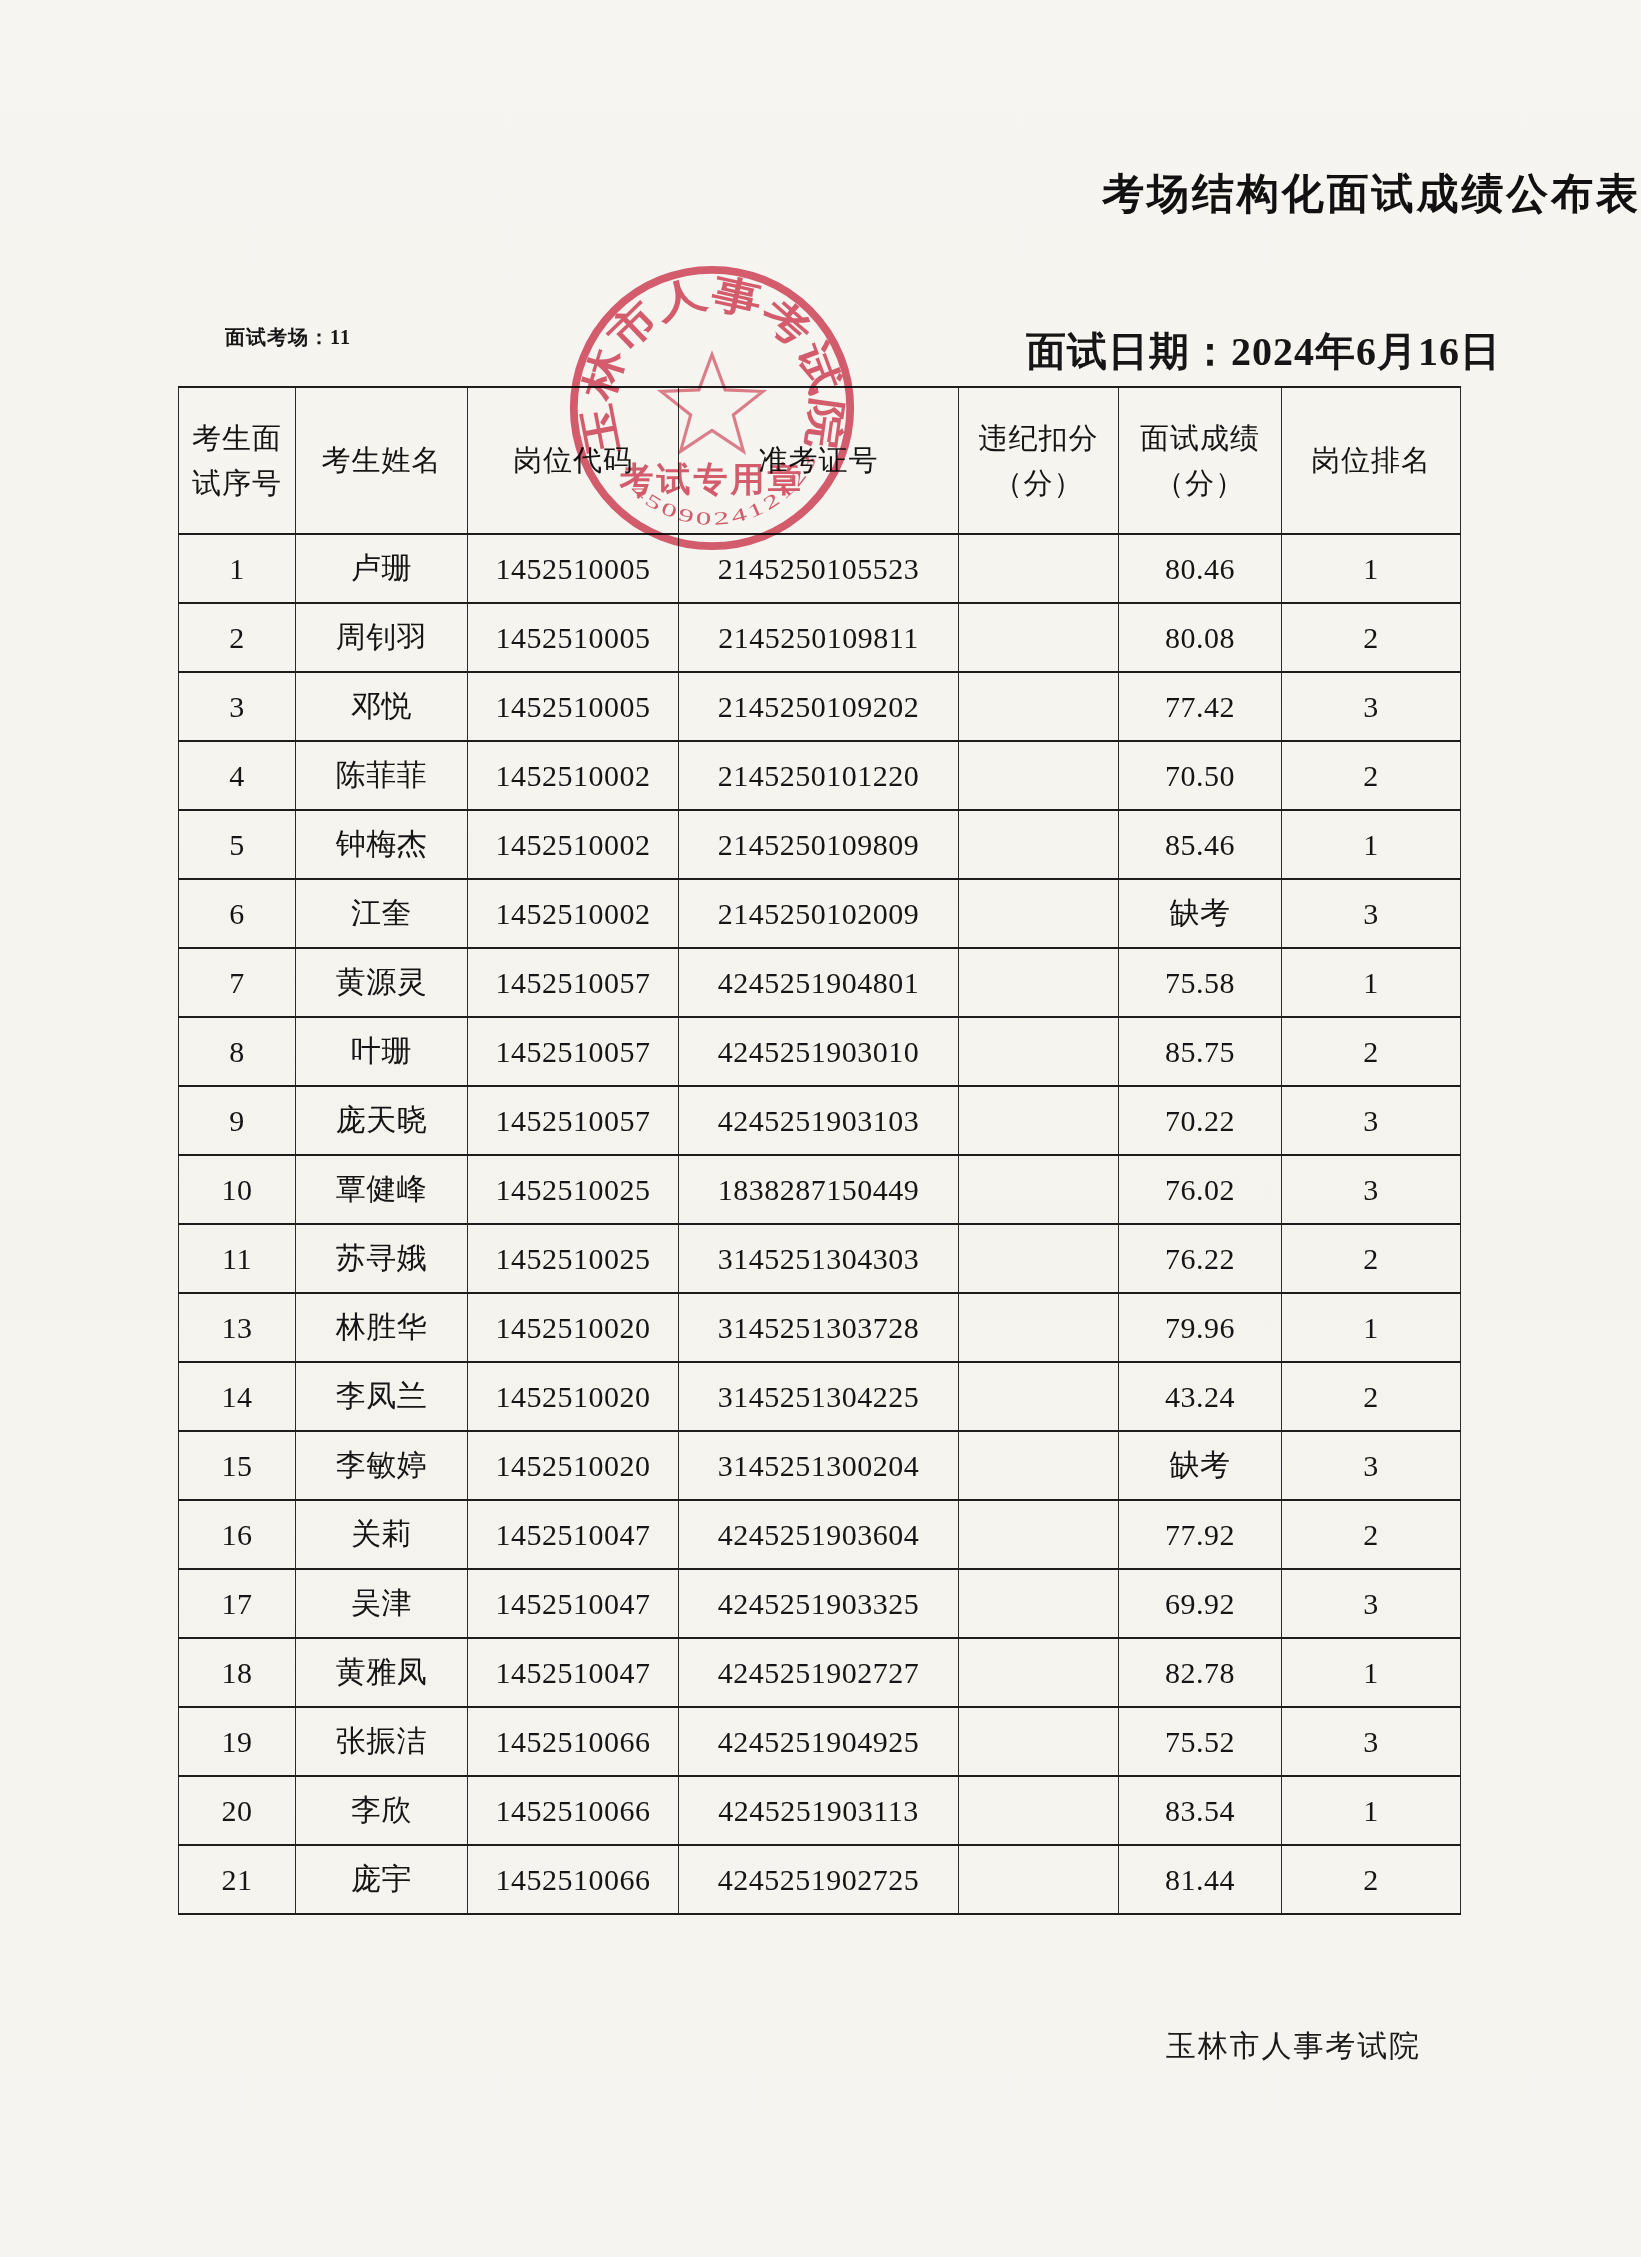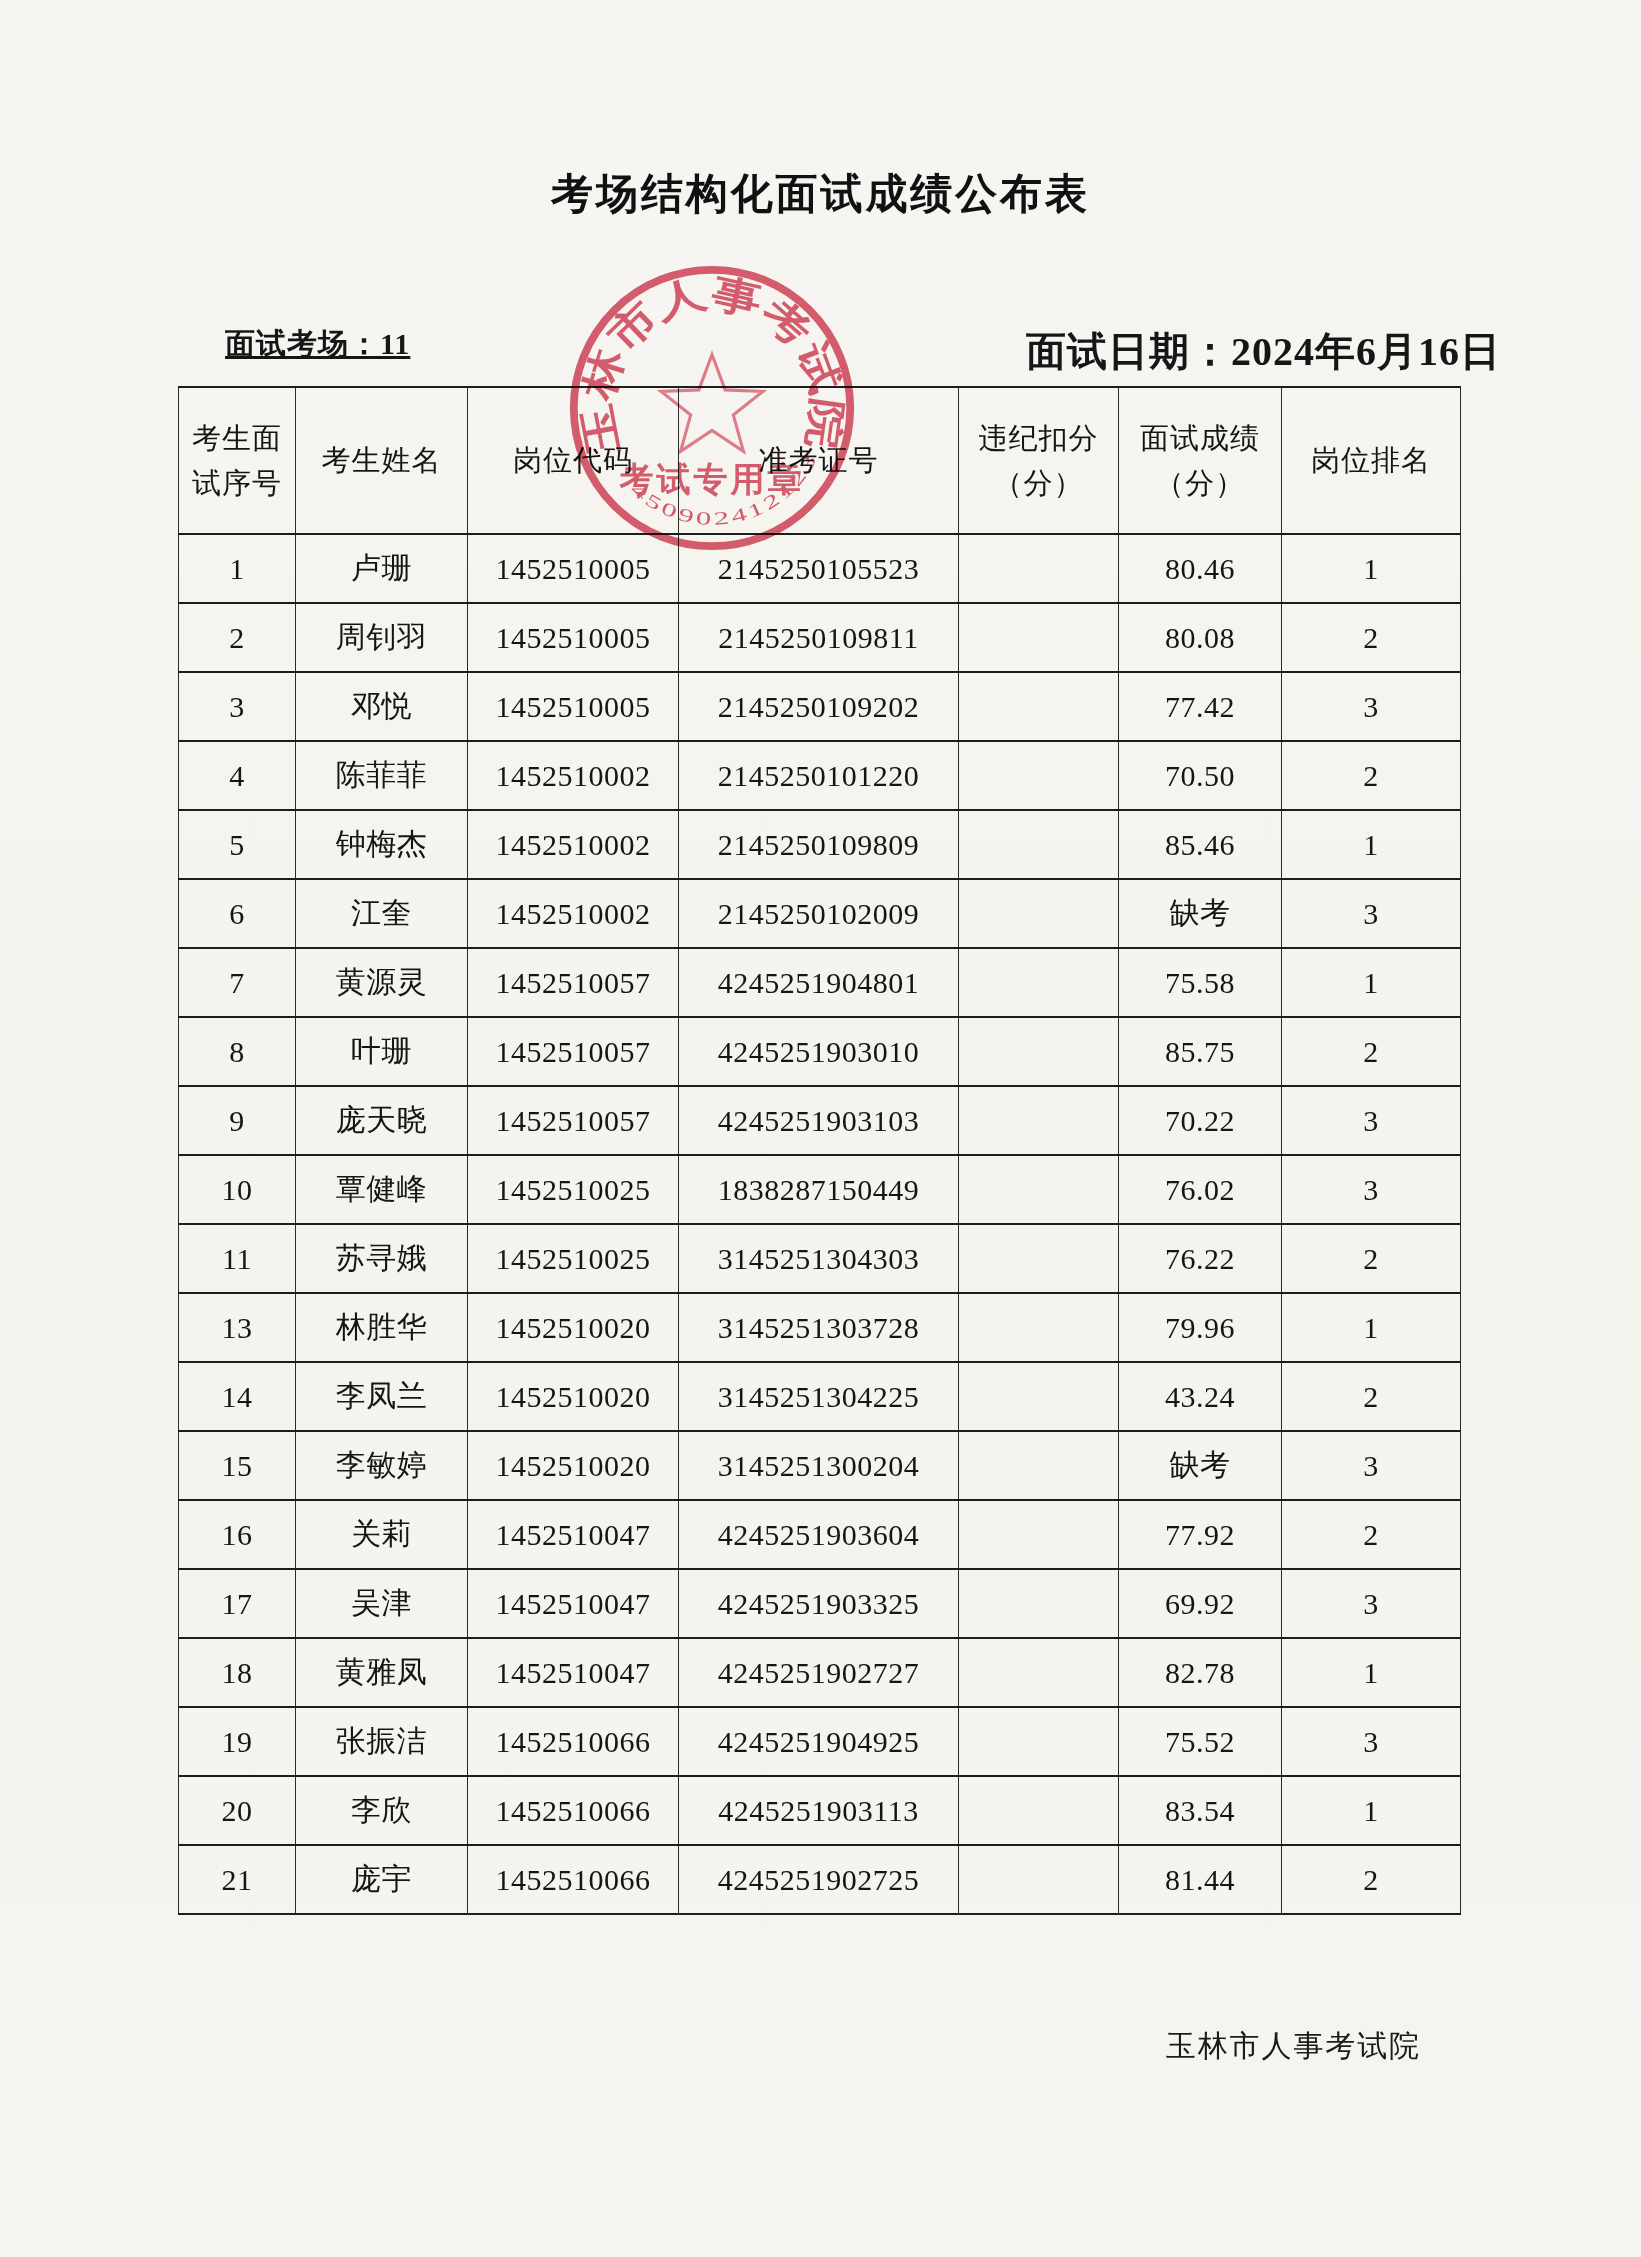--- a/index.html
+++ b/index.html
@@ -11,35 +11,34 @@
     margin: 0 auto;
     background: linear-gradient(180deg, #f6f5f1 0%, #f4f3ee 55%, #f5f4f0 100%);
     overflow: hidden;
     font-family: "Liberation Serif", "DejaVu Serif", serif;
     color: #161616;
   }
   .doc-title {
     position: absolute;
     left: 0; right: 0;
     top: 166px;
-    text-align: center;
+    text-align: right;
     font-family: "Liberation Sans", "DejaVu Sans", sans-serif;
     font-weight: 700;
     font-size: 42px;
     letter-spacing: 2.9px;
     color: #111;
   }
   .meta-venue {
     position: absolute;
     left: 225px;
     top: 324px;
-    font-size: 30px;
+    font-size: 20px;
     font-weight: 700;
     letter-spacing: 1px;
-    text-decoration: underline;
   }
   .meta-date {
     position: absolute;
     left: 1026px;
     top: 324px;
     font-size: 40px;
     font-weight: 700;
     letter-spacing: 1px;
   }
   table.score-table {

